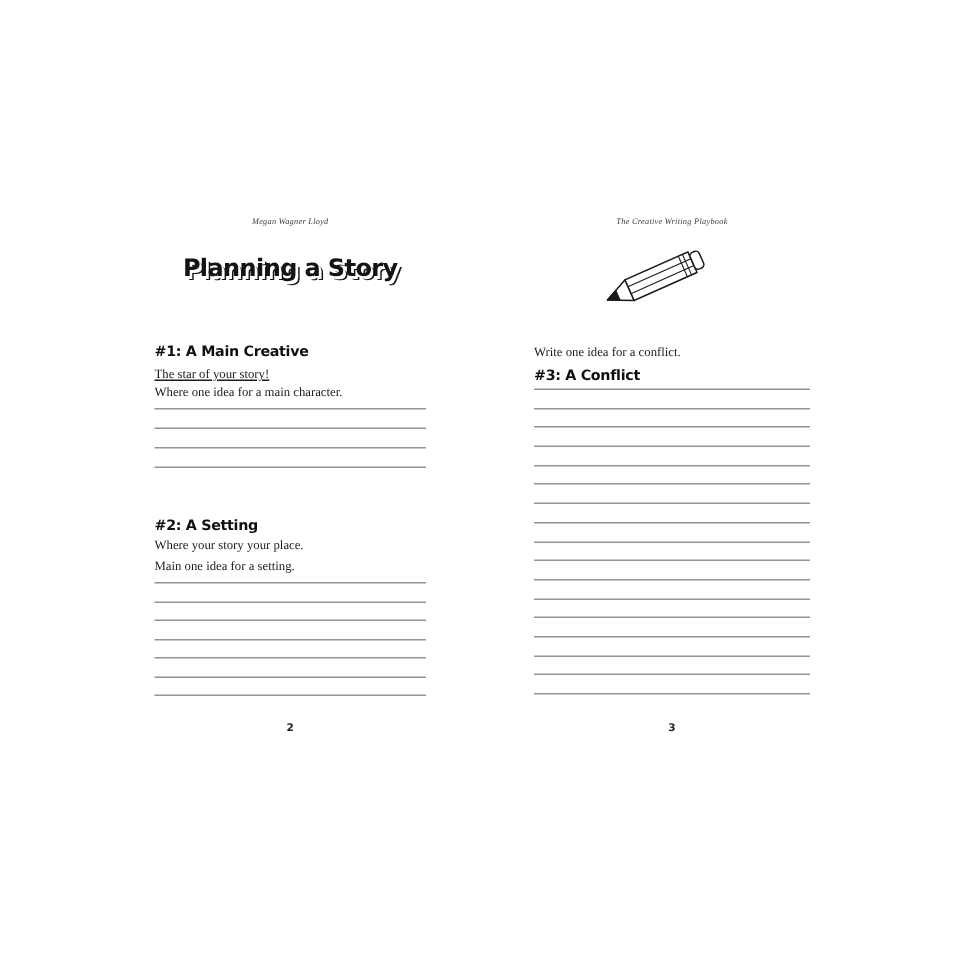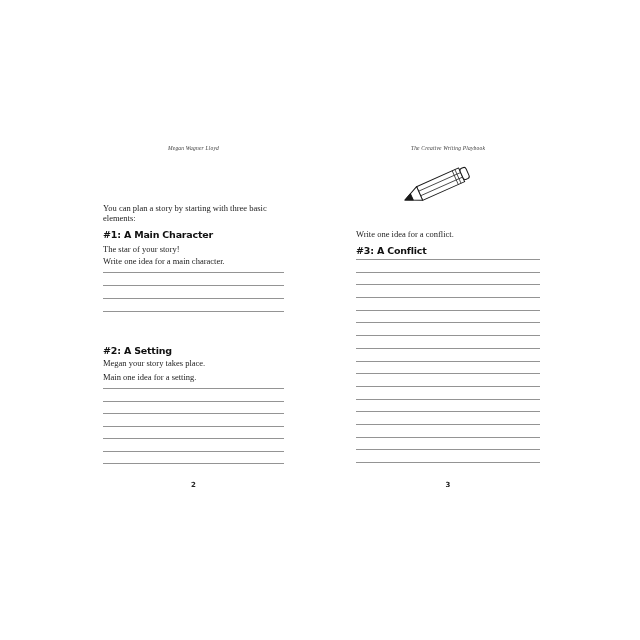--- a/index.html
+++ b/index.html
@@ -28,35 +28,35 @@
   .pencil{position:absolute;left:38px;top:18px;width:90px;height:50px;}
 </style>
 </head>
 <body>
 
 <div id="canvas">
 
   <div class="page" id="left-page">
     <div class="running-head">Megan Wagner Lloyd</div>
 
+    <div class="book-title">Planning a Story</div>
 
-    <div class="intro">You can plan a story by starting with three basic elements:</div>
 
-    <div class="sec-head" style="top:89px;">#1: A Main Character</div>
-    <div class="sec-text" style="top:105px;">The star of your story!</div>
-    <div class="sec-text" style="top:117px;">Write one idea for a main character.</div>
+    <div class="sec-head" style="top:89px;">#1: A Main Creative</div>
+    <div class="sec-text" style="top:105px;text-decoration:underline;">The star of your story!</div>
+    <div class="sec-text" style="top:117px;">Where one idea for a main character.</div>
     <div class="rules rules-a" style="top:132px;">
         <div class="rule"></div>
         <div class="rule"></div>
         <div class="rule"></div>
         <div class="rule"></div>
       </div>
 
     <div class="sec-head" style="top:205px;text-align:center;">#2: A Setting</div>
-    <div class="sec-text" style="top:219px;">Megan your story takes place.</div>
+    <div class="sec-text" style="top:219px;">Where your story your place.</div>
     <div class="sec-text" style="top:233px;">Main one idea for a setting.</div>
     <div class="rules rules-b" style="top:248px;">
         <div class="rule"></div>
         <div class="rule"></div>
         <div class="rule"></div>
         <div class="rule"></div>
         <div class="rule"></div>
         <div class="rule"></div>
         <div class="rule"></div>
       </div>

